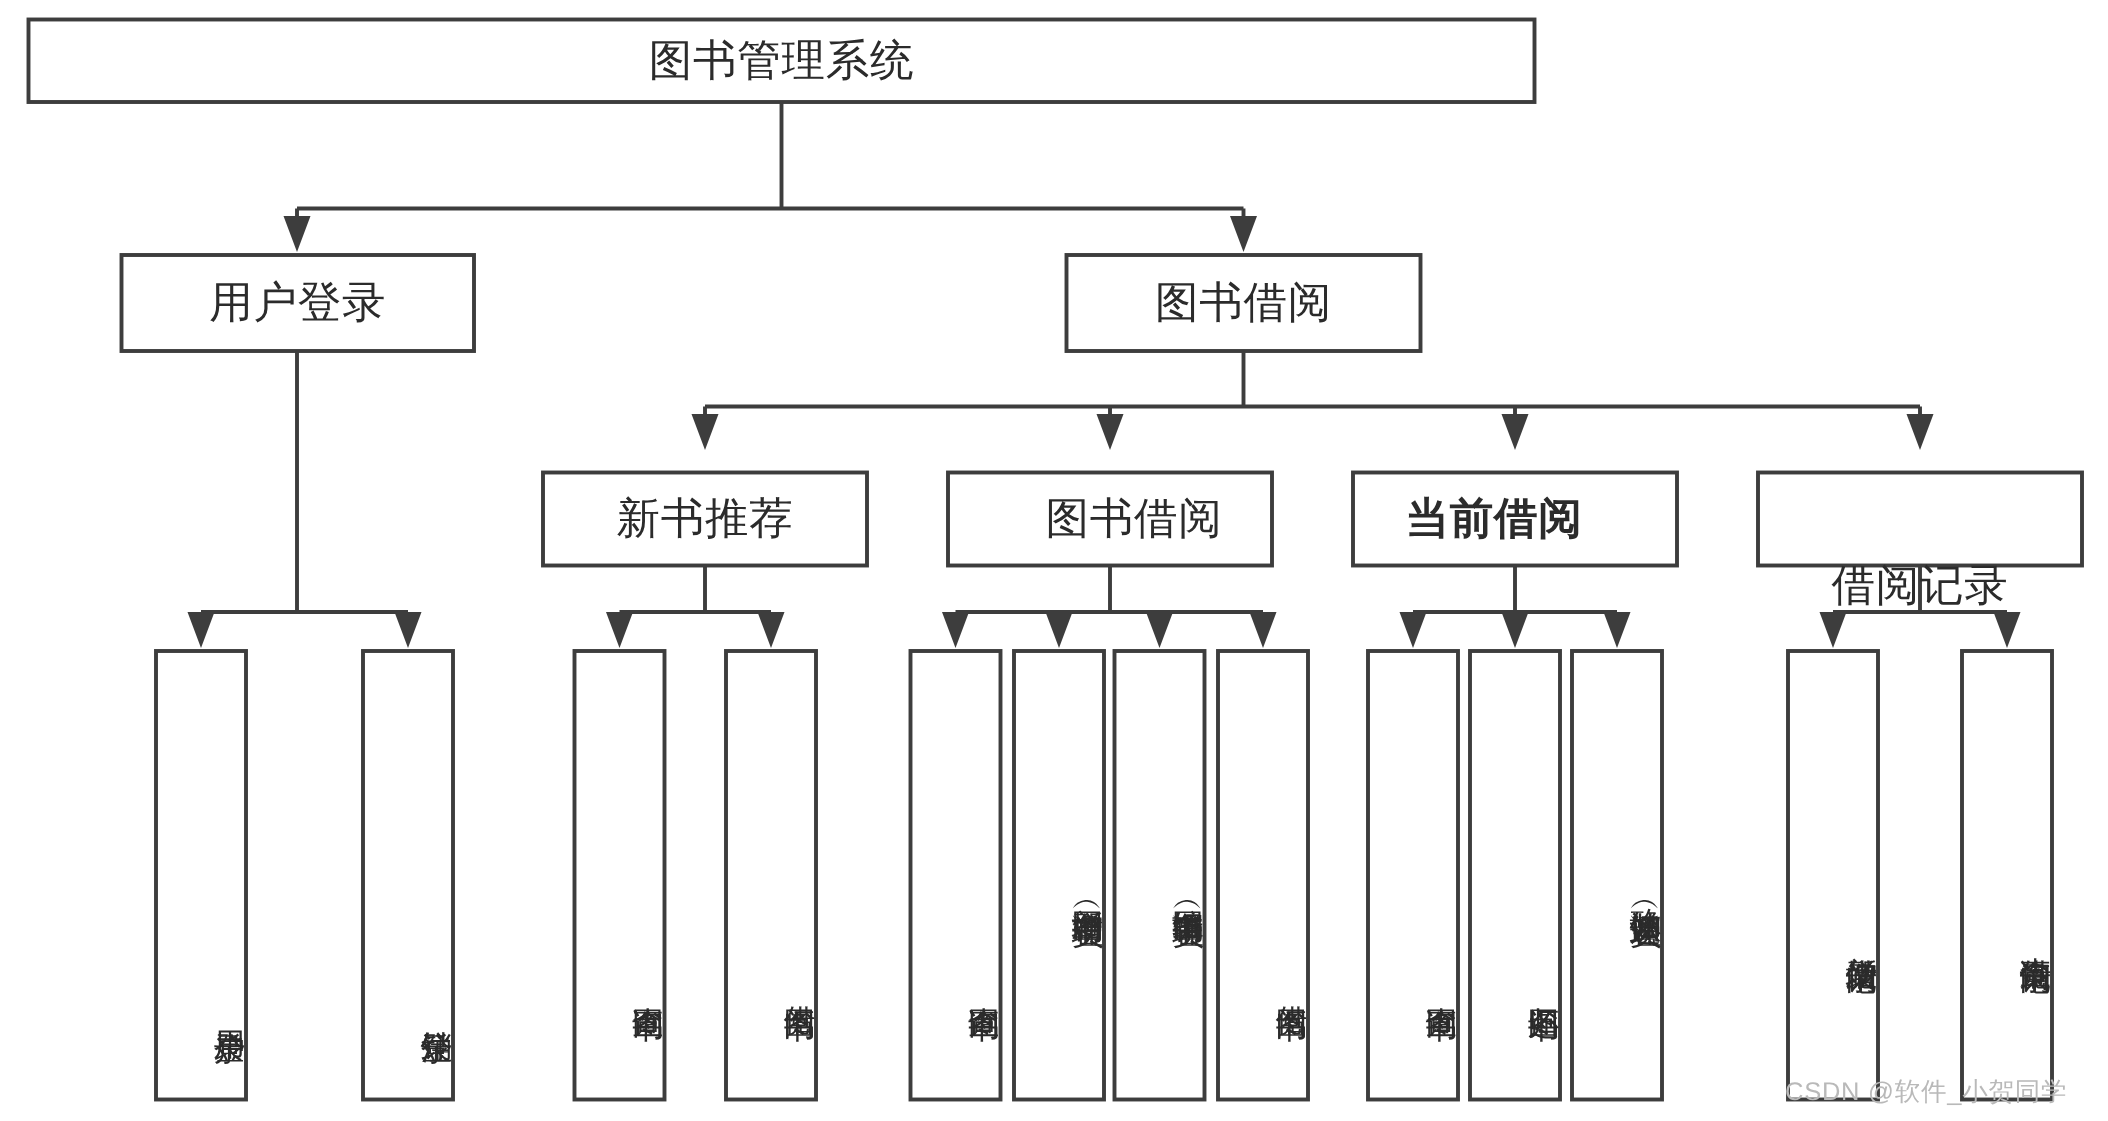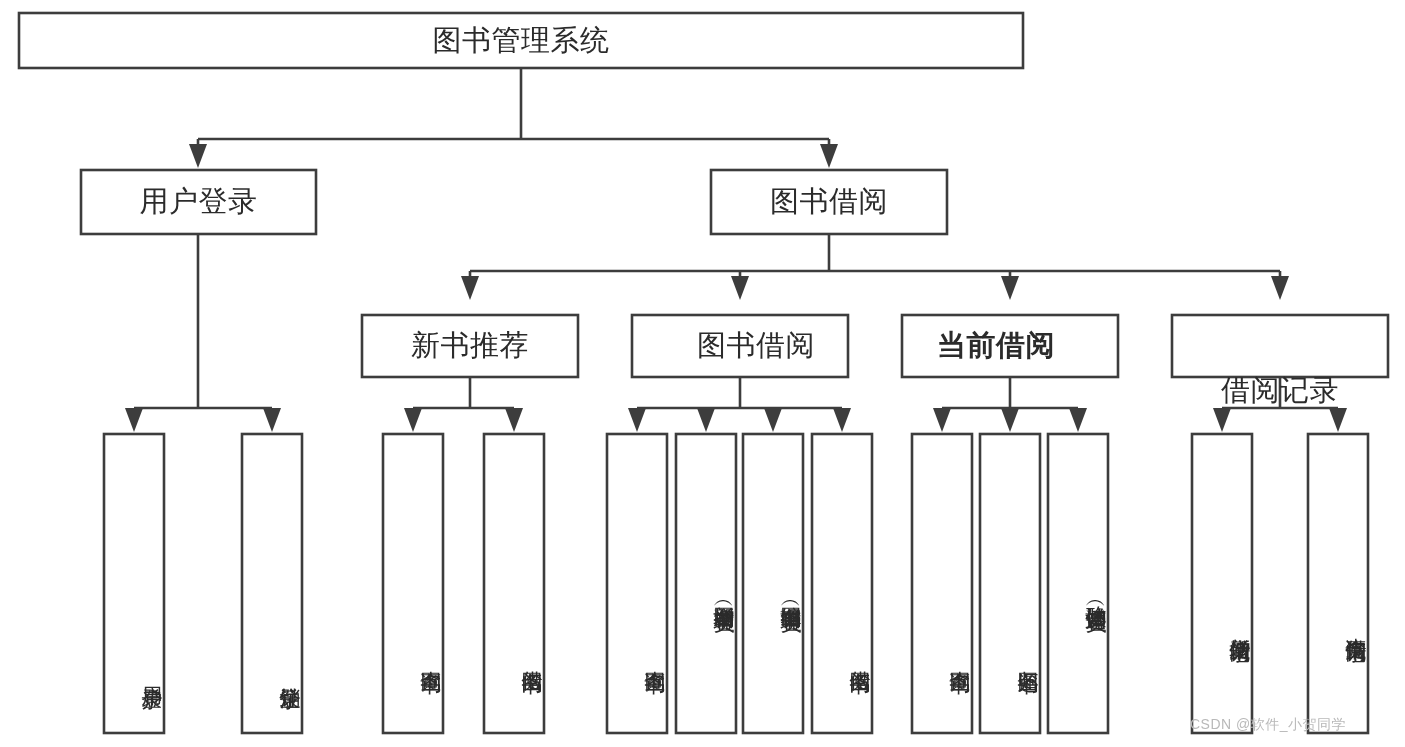--- a/index.html
+++ b/index.html
@@ -62,21 +62,21 @@
     line-height: 1.12;
     writing-mode: vertical-rl;
     text-orientation: upright;
     letter-spacing: 1px;
     white-space: nowrap;
     pointer-events: none;
   }
   .watermark {
     position: absolute;
     color: #b9b9b9;
-    font-size: 14px;
+    font-size: 17px;
     white-space: nowrap;
     letter-spacing: 0.5px;
   }
 </style>
 </head>
 <body>
 
 <div id="diagram-root">
 
   <svg id="diagram-svg" viewBox="0 0 1405 747">

